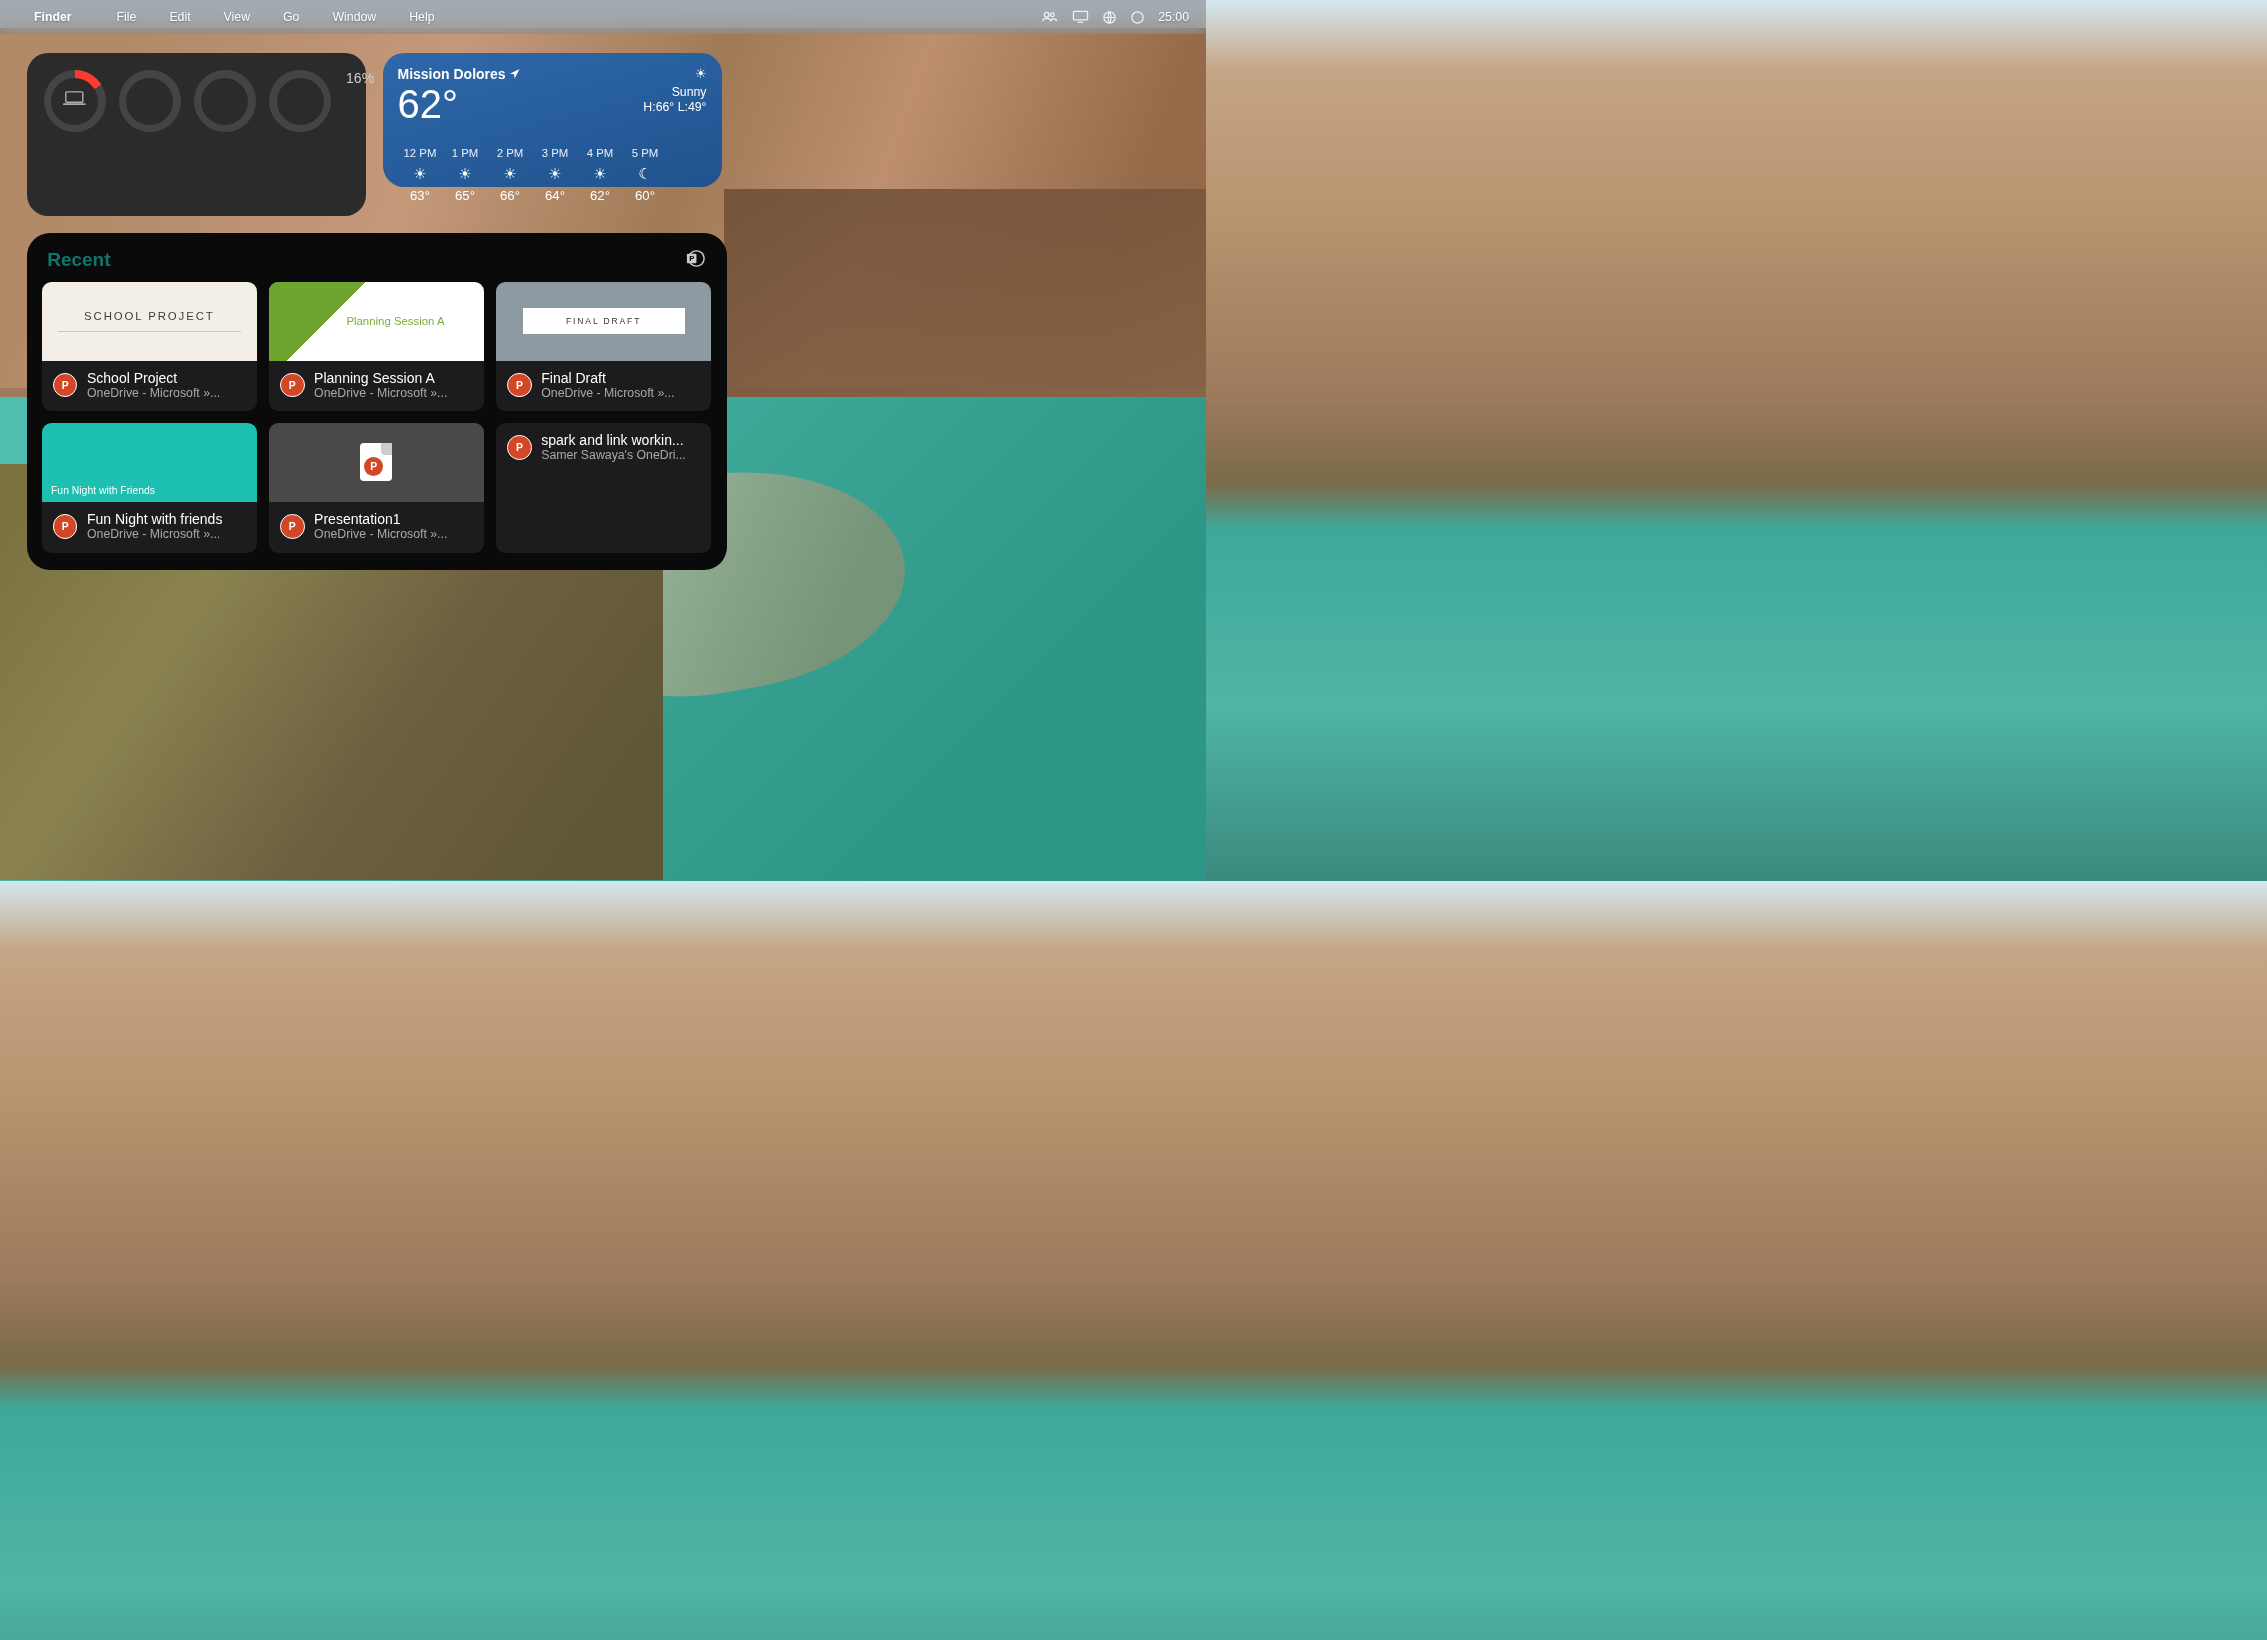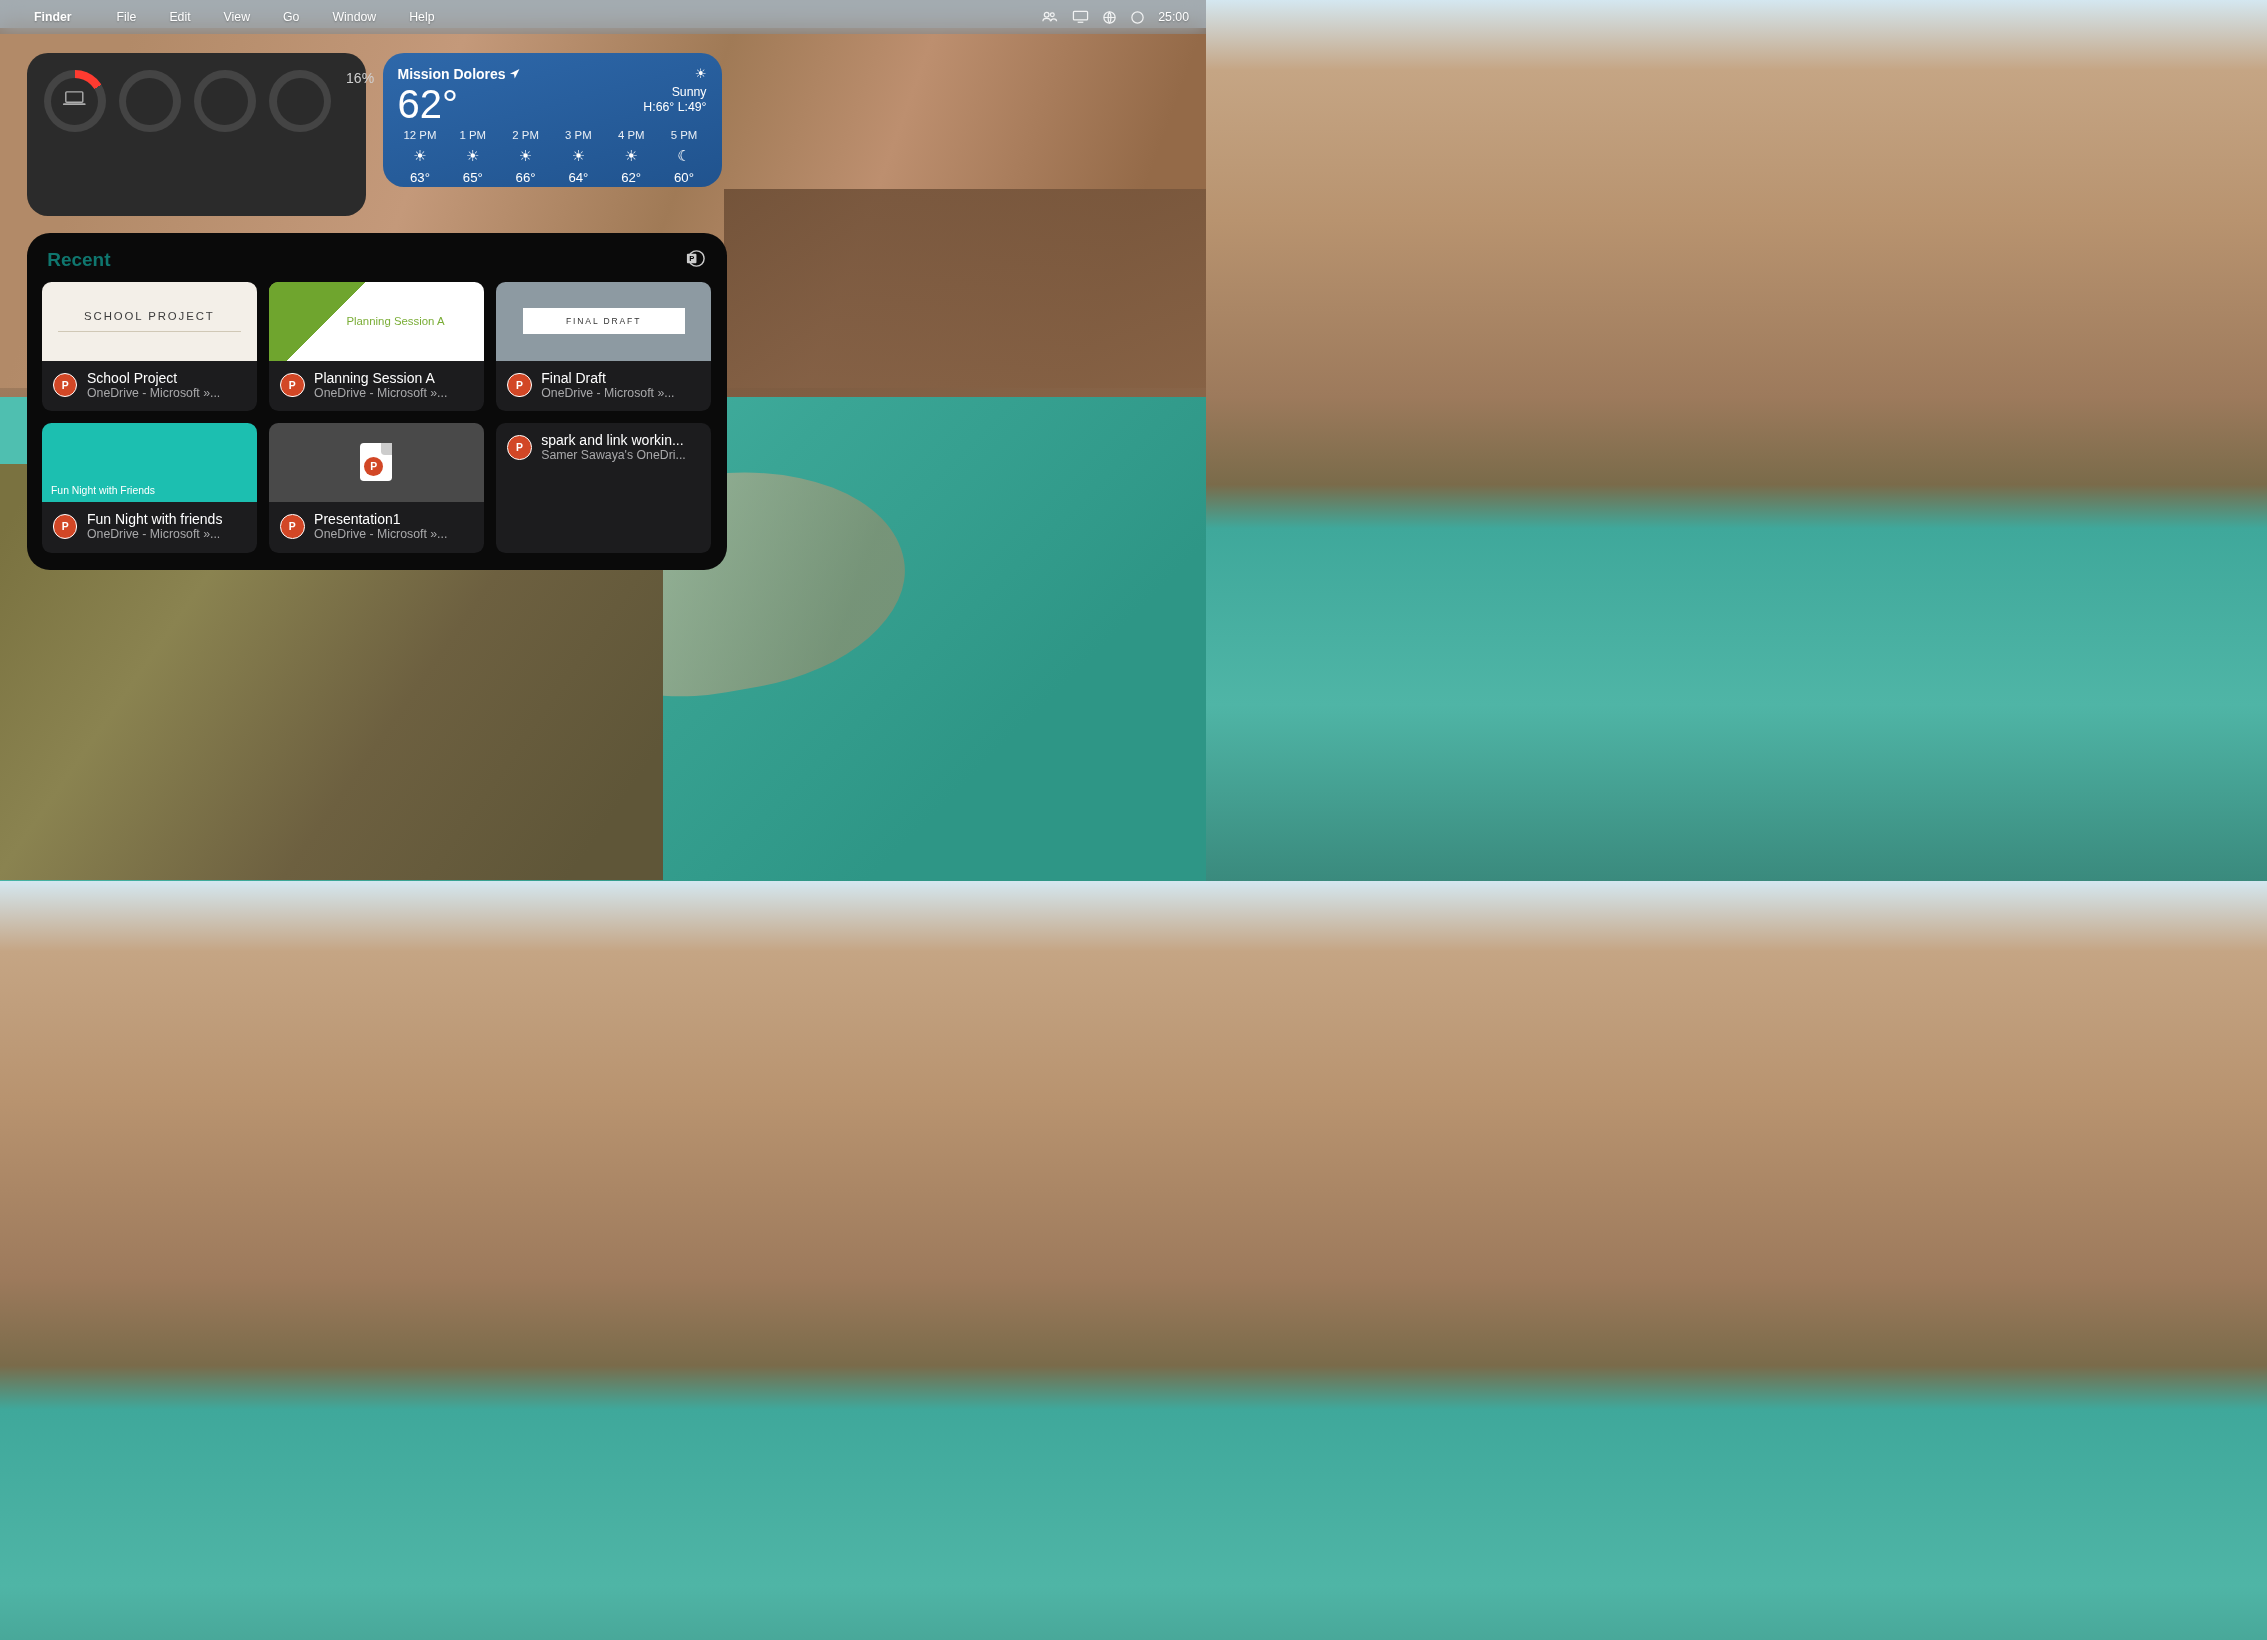--- a/index.html
+++ b/index.html
@@ -102,21 +102,21 @@
   color: #fff;
   padding: 13.2px 15px 9.5px 15px;
   display: flex;
   flex-direction: column;
 }
 .weather-top { display: flex; justify-content: space-between; }
 .weather-loc { font-size: 14px; font-weight: 600; display: flex; align-items: center; gap: 3.8px; }
 .weather-temp { font-size: 40px; font-weight: 300; line-height: 1; margin-top: 1.9px; }
 .weather-right { text-align: right; line-height: 1.25; font-size: 12.3px; }
 .weather-right .sun { font-size: 13.2px; margin-bottom: 1.9px; }
-.weather-forecast { display: flex; justify-content: space-between; margin-top: 5px; }
+.weather-forecast { display: flex; margin-top: 23px; }
 .wf { width: 45px; text-align: center; font-size: 11.4px; }
 .wf .t { opacity: 0.9; }
 .wf .ic { margin: 5.7px 0; font-size: 15px; }
 .wf .deg { font-size: 13.2px; }
 
 
 .recent-widget {
   width: 700px;
   background: #0a0a0a;
   border-radius: 23px;

